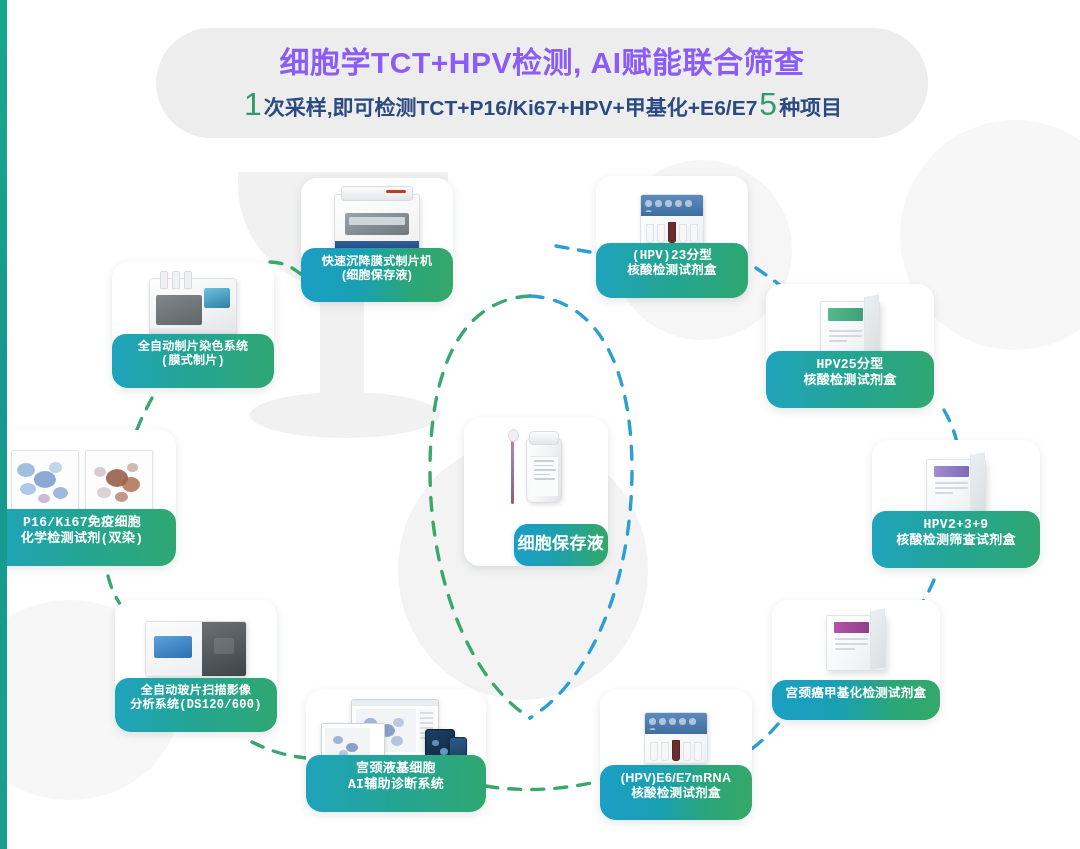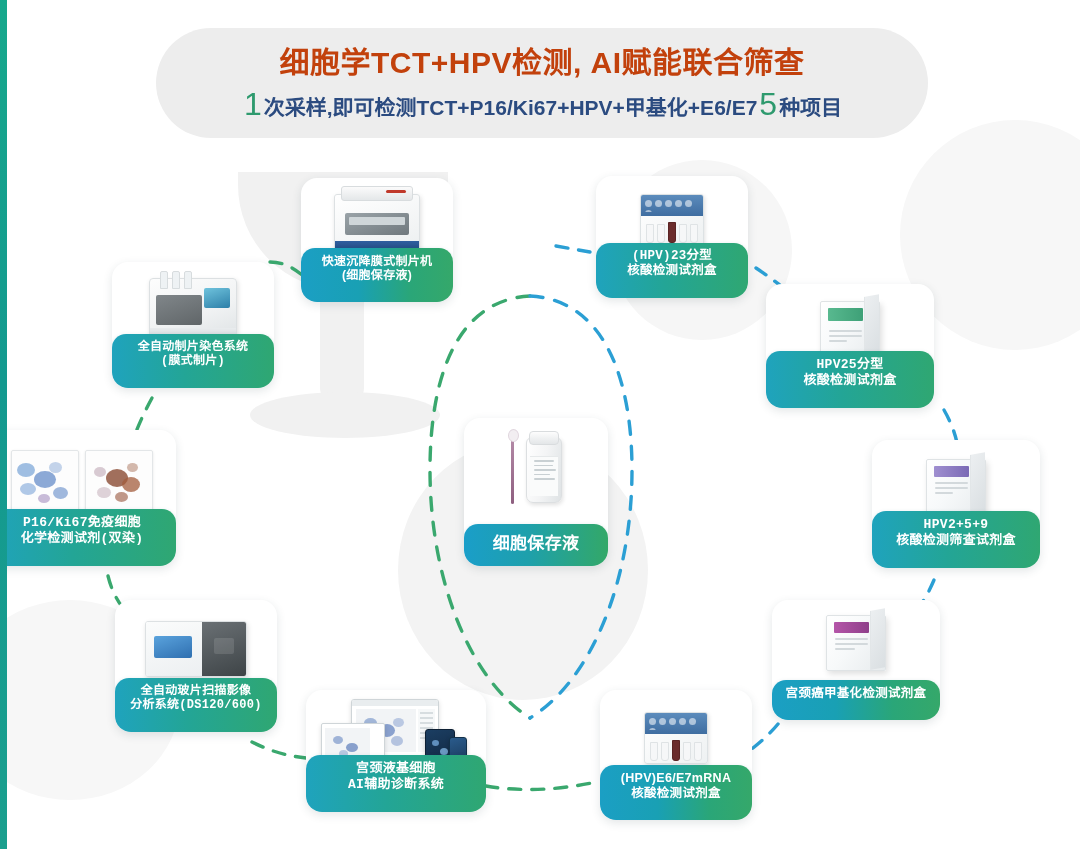--- a/index.html
+++ b/index.html
@@ -52,21 +52,21 @@
     background:#f7f7f7;
   }
 
   
   .header-banner{
     position:absolute;left:156px;top:28px;width:772px;height:110px;
     background:#ededed;border-radius:56px;z-index:20;
     display:flex;flex-direction:column;align-items:center;justify-content:center;
   }
   .title-main{
-    color:#c2410c;font-size:30px;font-weight:700;letter-spacing:.5px;
+    color:#8b5cf6;font-size:30px;font-weight:700;letter-spacing:.5px;
     line-height:1.15;white-space:nowrap;
   }
   .title-sub{
     margin-top:7px;color:#2b4b80;font-size:21px;font-weight:700;
     white-space:nowrap;display:flex;align-items:baseline;line-height:1;
   }
   .numhl{color:#2e9a6e;font-size:32px;font-weight:400;padding:0 2px;line-height:1;}
 
   
   .links{position:absolute;inset:0;z-index:8;pointer-events:none;}
@@ -94,21 +94,21 @@
     letter-spacing:.3px;
     box-shadow:0 2px 5px rgba(20,90,110,.2);
   }
   .card.green .capbar{
     background:linear-gradient(90deg,#1fa3bd 0%,#23a596 45%,#2fa772 100%);
     font-family:Liberation Mono, monospace;
   }
   .card .capbar .l2{display:block;}
 
   
-  #card-center{width:144px;height:148px;}
+  #card-center{width:144px;height:148px;align-items:flex-end;}
   #card-center .capbar{font-size:17px;padding:10px 4px 11px;
     background:linear-gradient(90deg,#1a9ec9 0%,#1ea0ab 45%,#33a868 100%);}
 
   .vial{
     width:34px;height:64px;border-radius:6px 6px 7px 7px;
     background:linear-gradient(100deg,#ffffff 0%,#f3f4f5 50%,#dfe3e5 100%);
     border:1px solid #dcdfe1;position:relative;box-shadow:1px 2px 4px rgba(0,0,0,.12);
   }
   .vial .cap{position:absolute;left:2px;right:2px;top:-7px;height:12px;border-radius:4px;
     background:linear-gradient(180deg,#fdfdfd,#e3e6e8);border:1px solid #d9dcde;}
@@ -458,21 +458,21 @@
           <div class="topband" style="background:linear-gradient(90deg,#9f8fd0,#7b6ab5);"></div>
           <div class="txt">
               <i></i>
               <i></i>
               <i style="width:55%"></i>
             </div>
         </div>
       </div>
     </div>
     <div class="capbar" style="font-size:13px;">
-      <span class="l1">HPV2+5+9</span>
+      <span class="l1">HPV2+3+9</span>
       <span class="l2">核酸检测筛查试剂盒</span>
     </div>
   </div>
 
   <div class="card green" id="card-hpv25" style="left:766px;top:284px;width:168px;height:124px;">
     <div class="photo">
       <div class="boxkit">
         <div class="cube">
           <div class="sideface"></div>
           <div class="topband" style="background:linear-gradient(90deg,#58b98f,#3ea077);height:24%;"></div>

